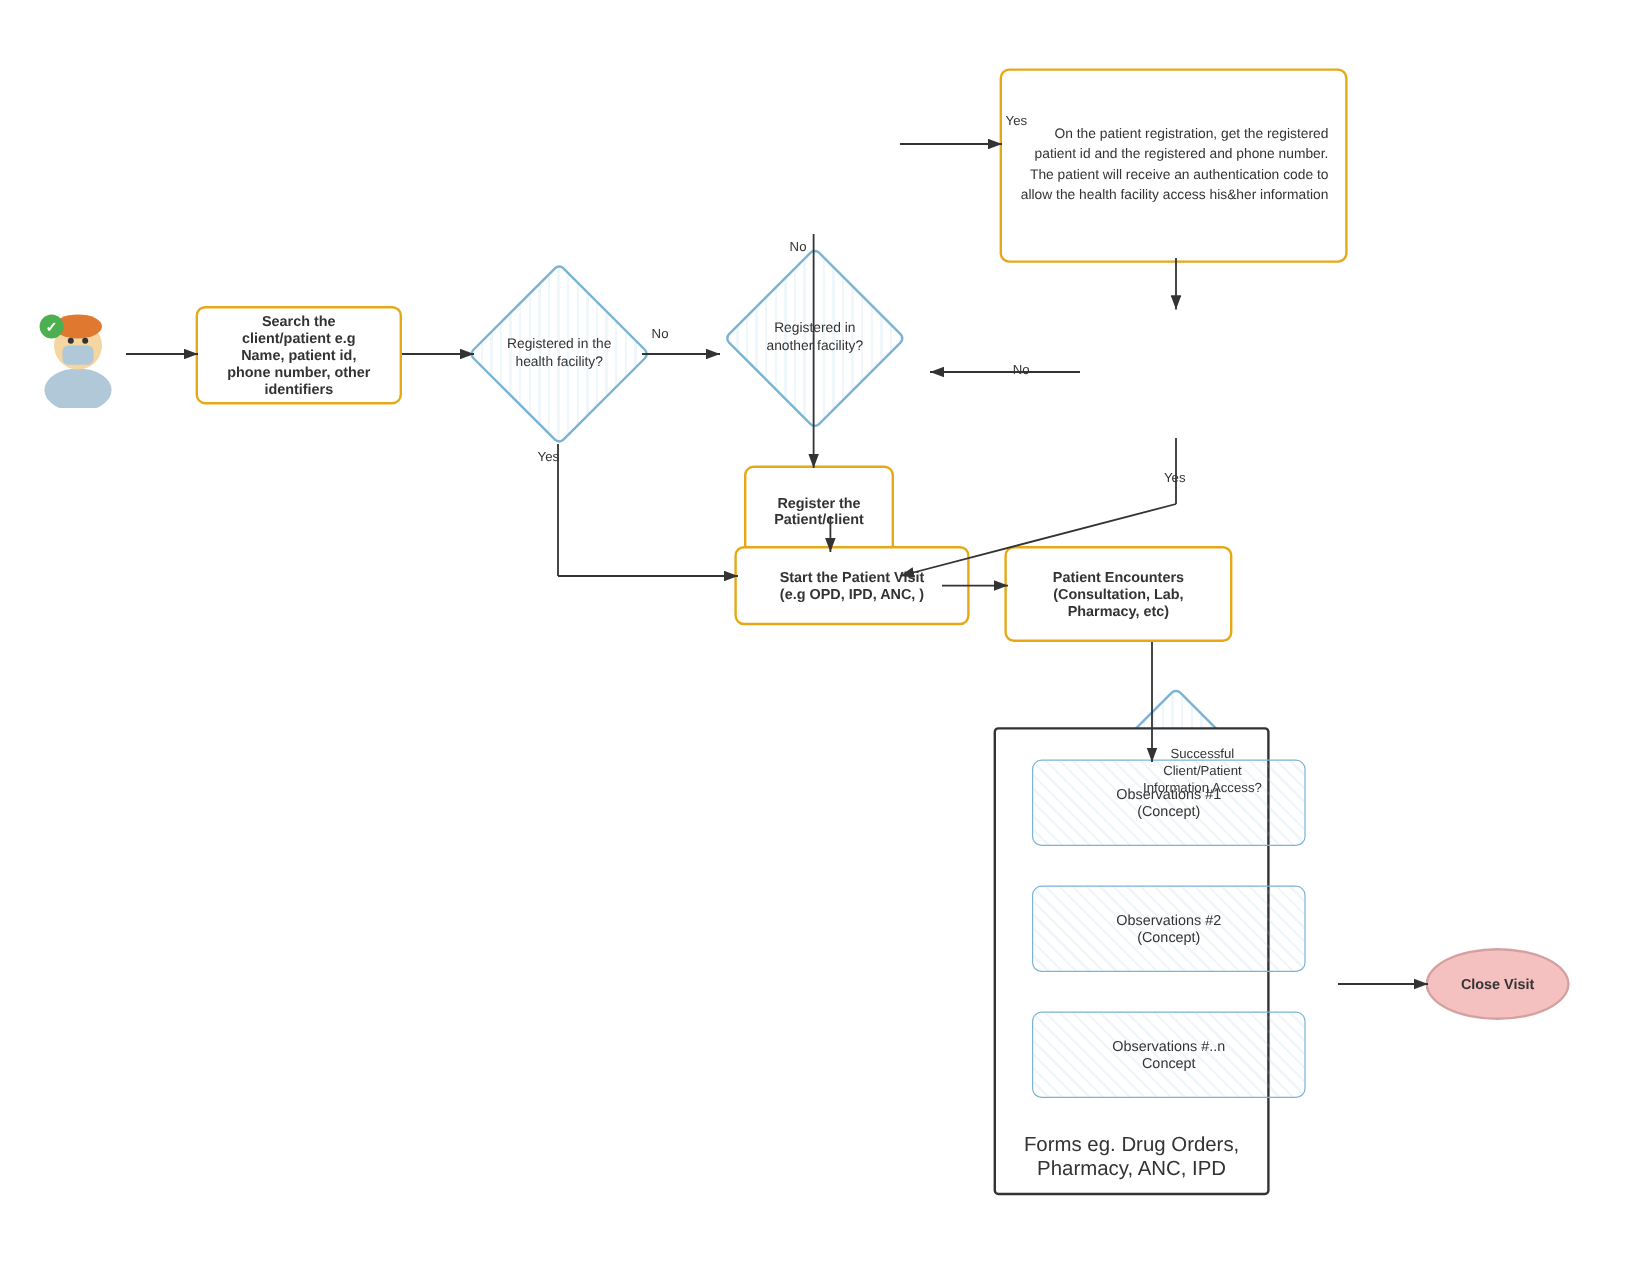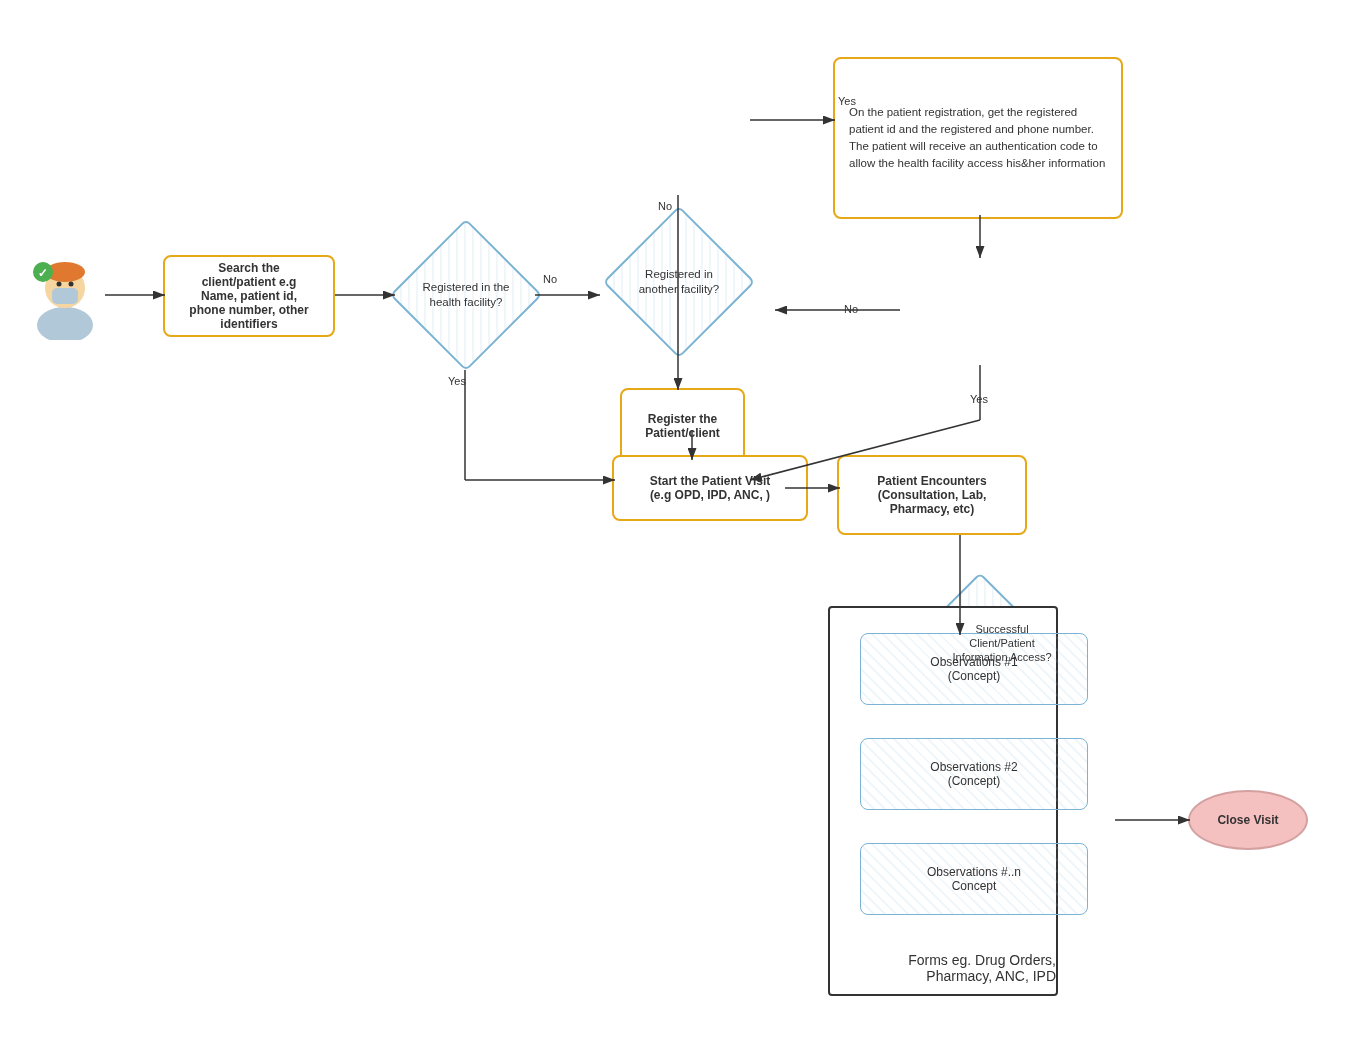--- a/index.html
+++ b/index.html
@@ -115,21 +115,21 @@
       position: absolute;
       font-size: 11px;
       color: #333;
     }
     
     .yellow-big-box {
       border: 2px solid #e6a817;
       border-radius: 8px;
       background: #fff;
       padding: 10px 14px;
-      text-align: left;
+      text-align: right;
       font-size: 11.5px;
       color: #333;
       line-height: 1.5;
       display: flex;
       align-items: center;
       justify-content: center;
     }
   </style>
 </head>
 <body>
@@ -243,21 +243,21 @@
   <div class="obs-box" style="position:absolute; left:30px; top:130px; width:228px; height:72px;">
     <span style="white-space: pre-line;">Observations #2
 (Concept)</span>
   </div>
 
   <div class="obs-box" style="position:absolute; left:30px; top:235px; width:228px; height:72px;">
     <span style="white-space: pre-line;">Observations #..n
 Concept</span>
   </div>
 
-  <div style="position:absolute; bottom:10px; width:100%; text-align:right; font-size:14px; color:#333;">
+  <div style="position:absolute; bottom:10px; width:100%; text-align:center; font-size:17px; color:#333;">
     <span style="white-space: pre-line;">Forms eg. Drug Orders,
 Pharmacy, ANC, IPD</span>
   </div>
 </div>
 
 <div class="flowchart-item close-visit" style="left:1188px; top:790px; width:120px; height:60px;">
   <span>Close Visit</span>
 </div>
 
 <div class="arrow-label" style="left:448px; top:375px;"><span>Yes</span></div>

